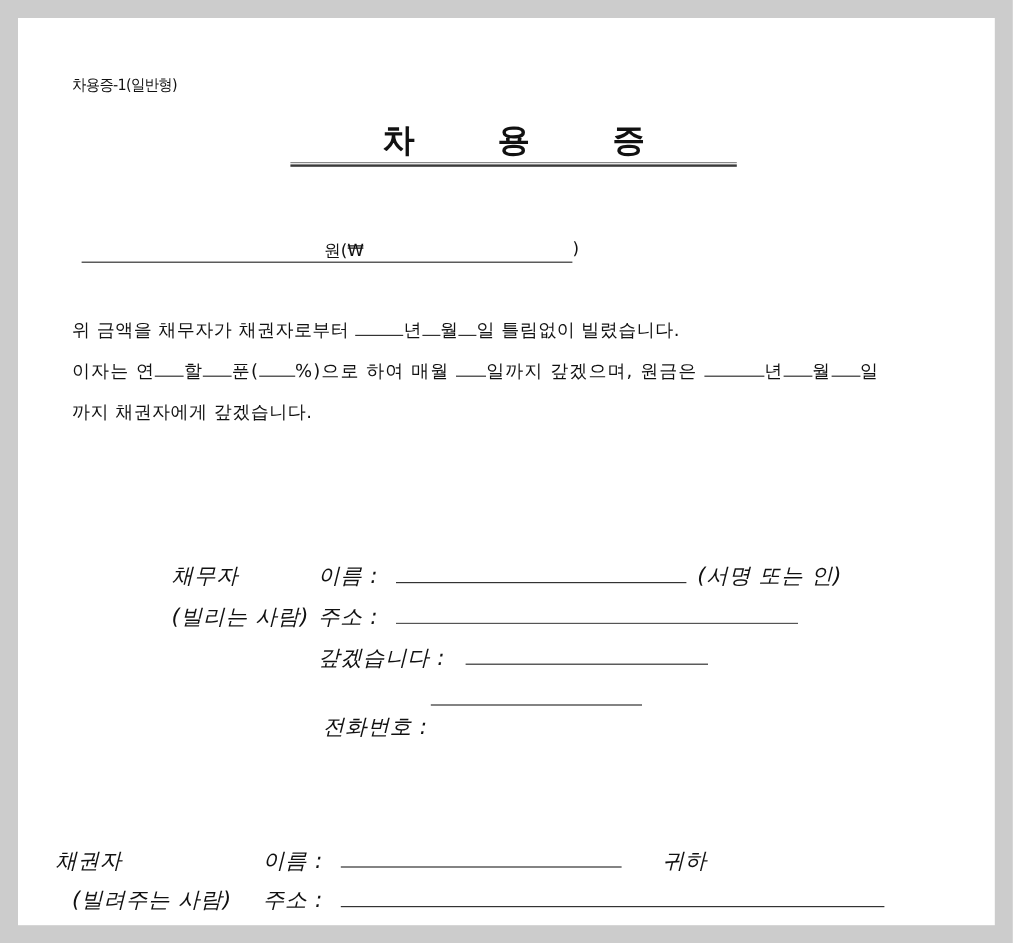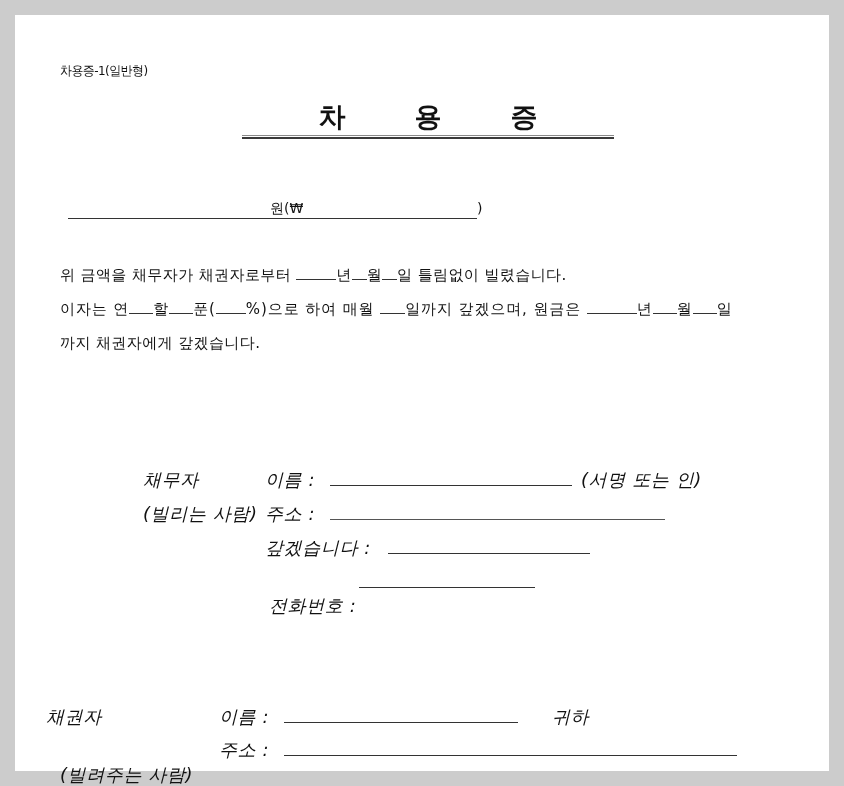--- a/index.html
+++ b/index.html
@@ -145,17 +145,17 @@
   <div class="rule" style="left:373px; top:538px; width:202px;"></div>
 
   <div class="abs label" style="left:254px; top:555px;margin-top:24px;">전화번호 :</div>
   <div class="rule" style="left:344px; top:572px; width:176px;"></div>
 
   <div class="abs label" style="left:31px; top:690px;">채권자</div>
   <div class="abs label" style="left:204px; top:690px;">이름 :</div>
   <div class="rule" style="left:269px; top:707px; width:234px;"></div>
   <div class="abs label" style="left:537px; top:690px;">귀하</div>
 
-  <div class="abs label" style="left:45px; top:723px;margin-top:25px;">(빌려주는 사람)</div>
+  <div class="abs label" style="left:45px; top:723px;">(빌려주는 사람)</div>
   <div class="abs label" style="left:204px; top:723px;">주소 :</div>
   <div class="rule" style="left:269px; top:740px; width:453px;"></div>
 
 </div>
 
 </body></html>

